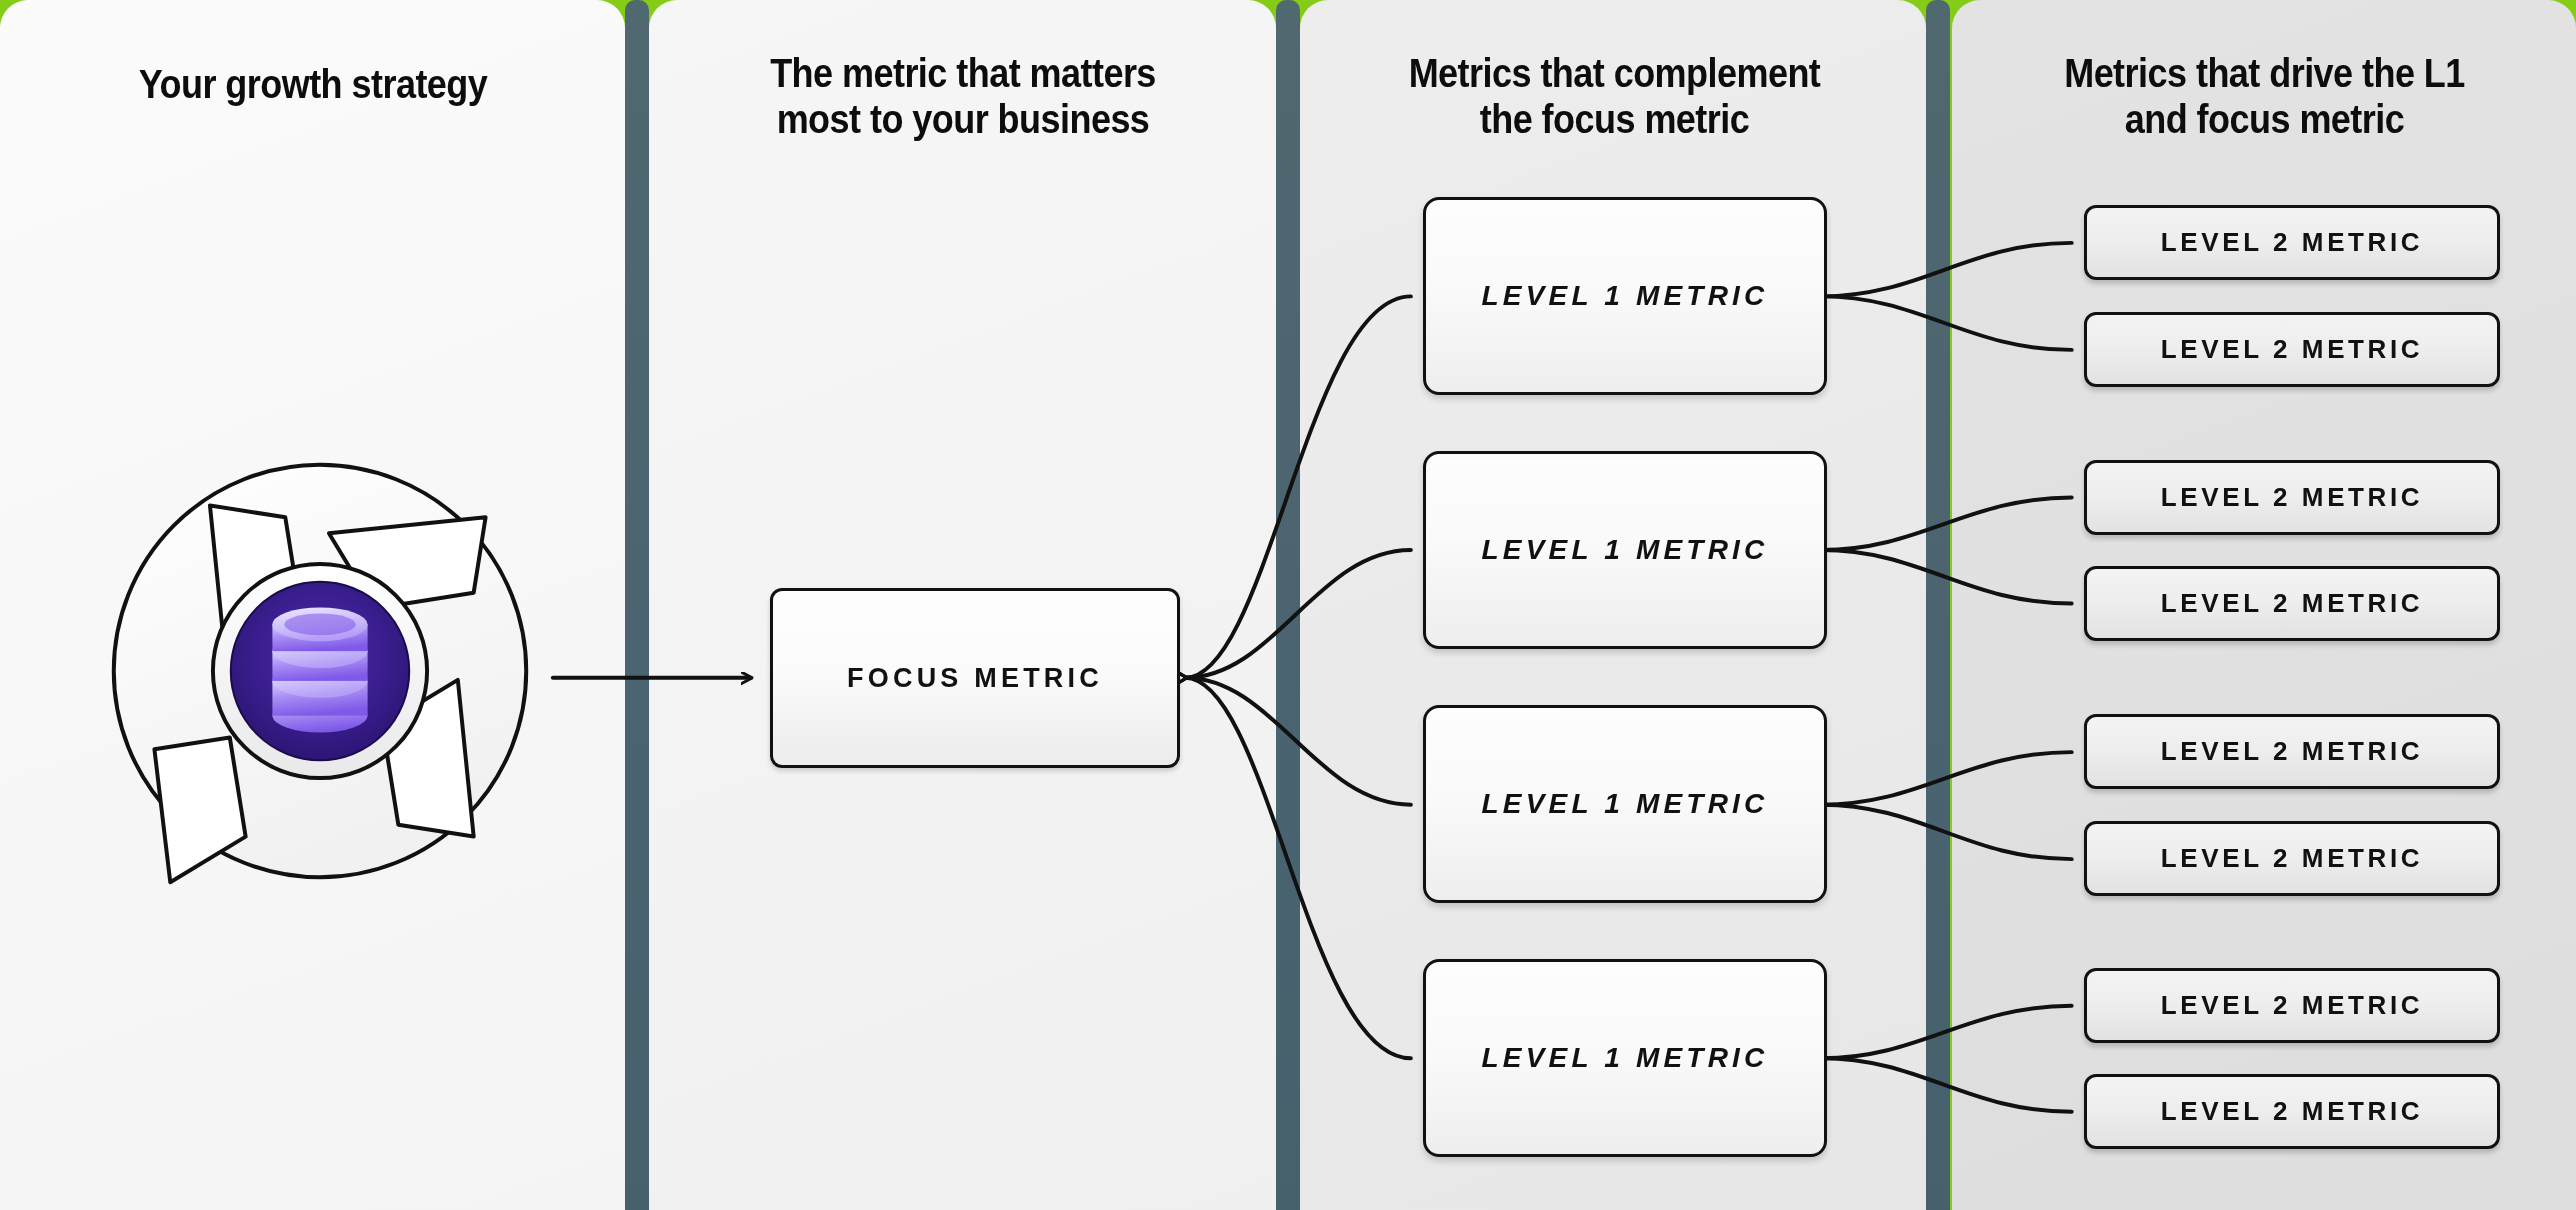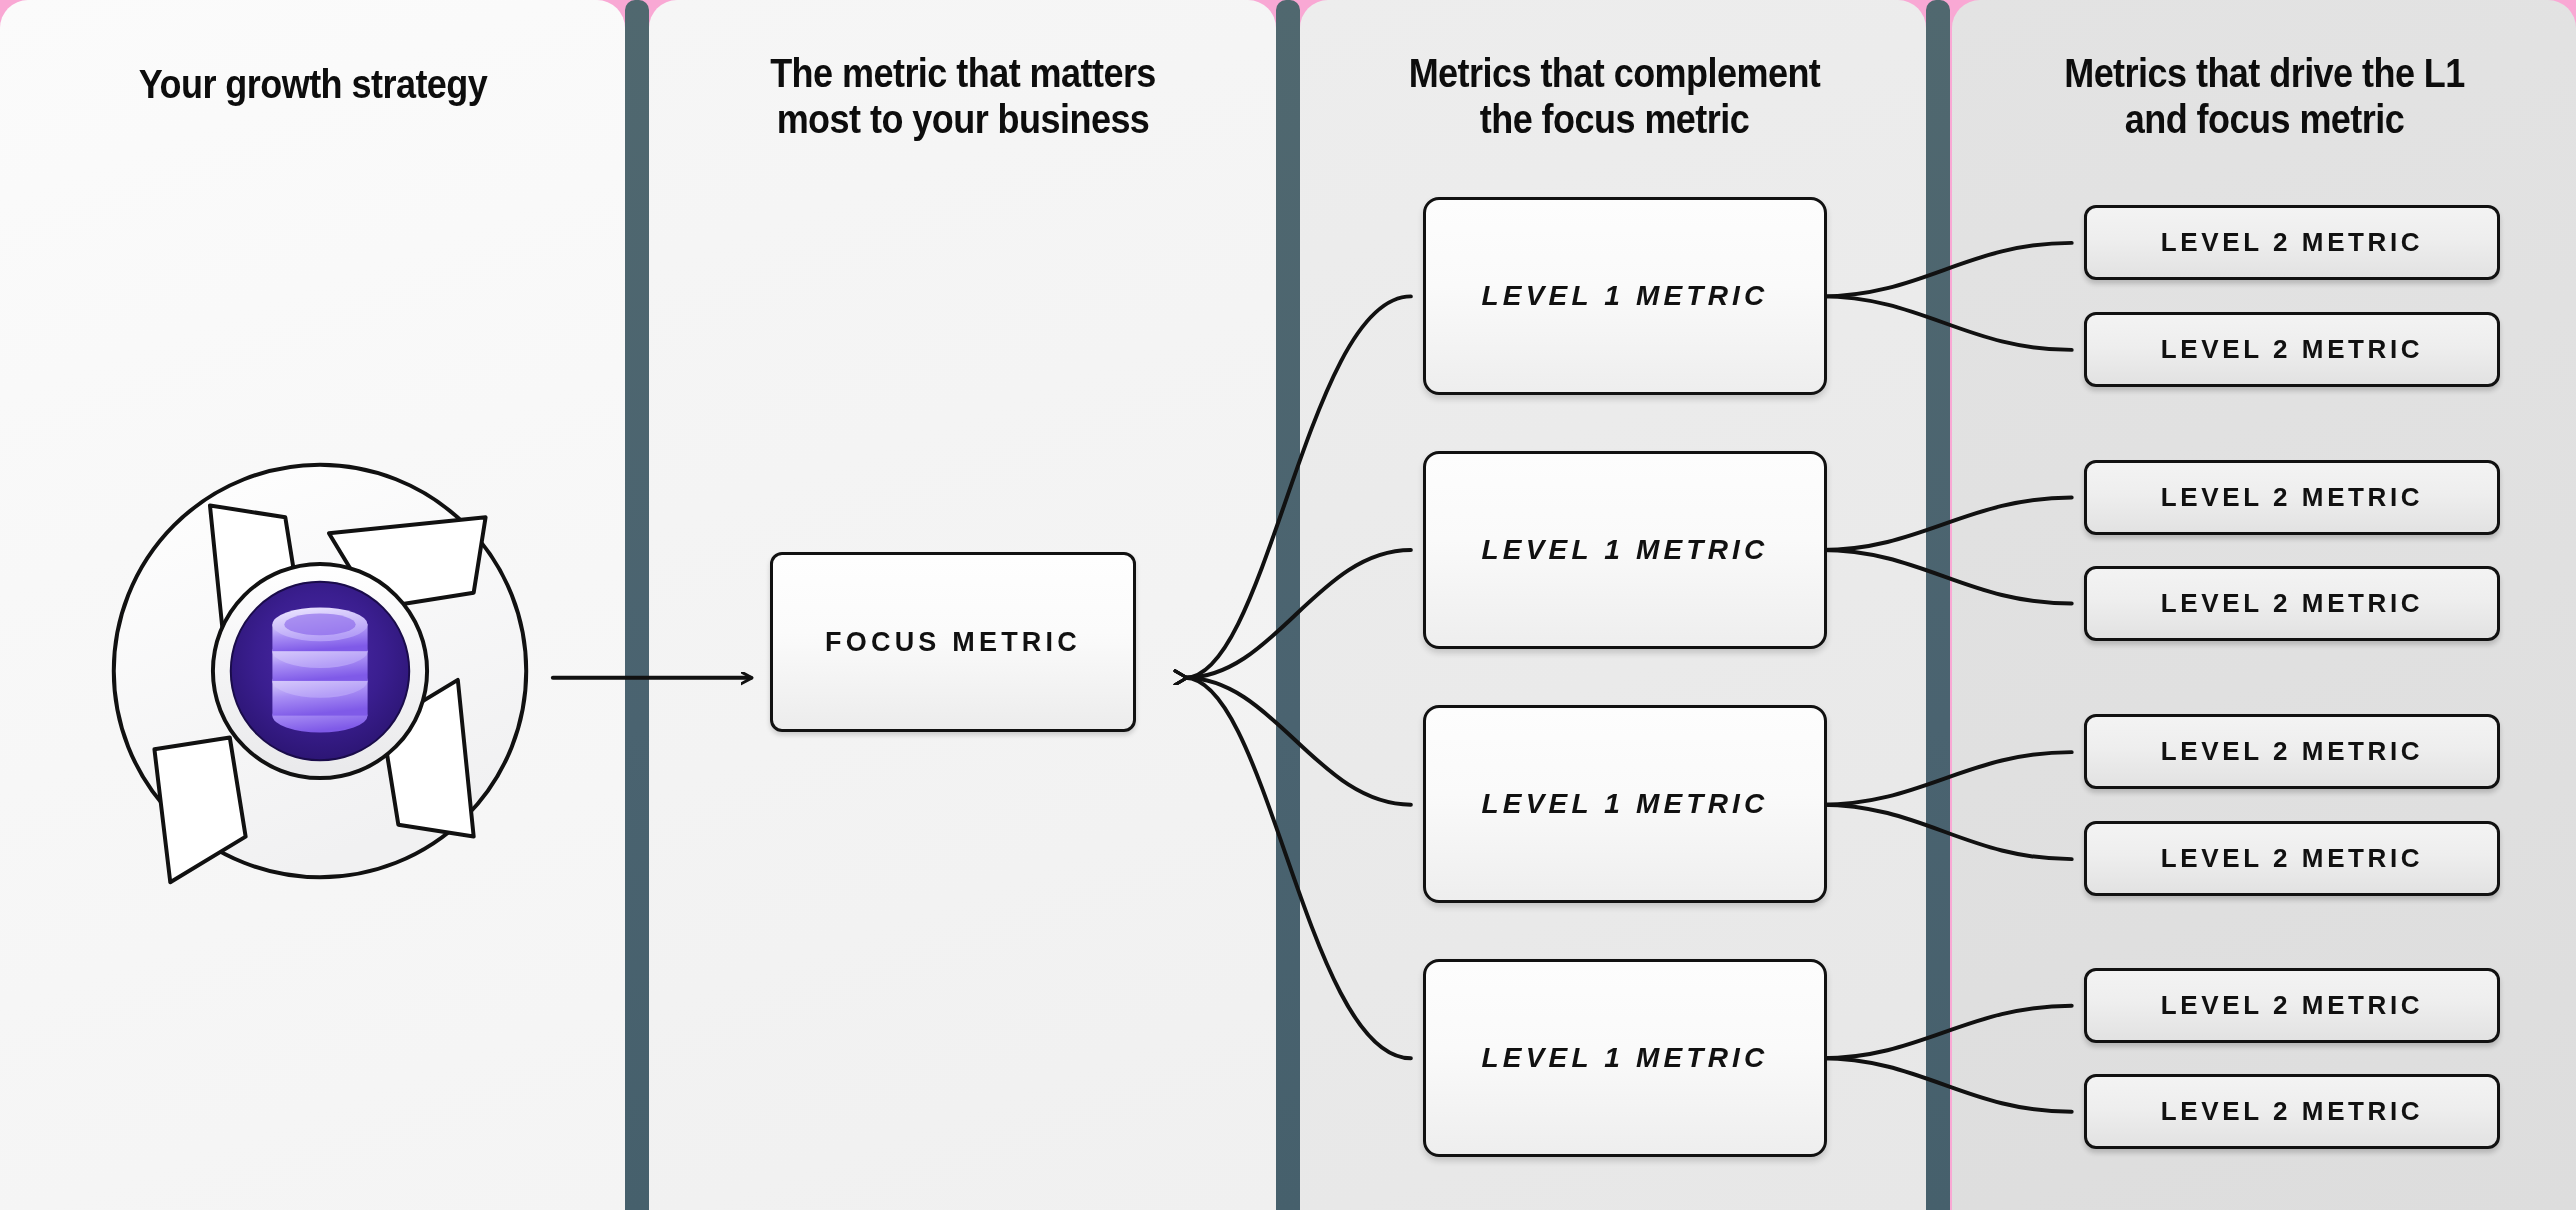--- a/index.html
+++ b/index.html
@@ -6,21 +6,21 @@
   * { margin:0; padding:0; box-sizing:border-box; }
   html, body {
     width:2576px; height:1211px;
     background:#ffffff;
     font-family:"Liberation Sans", sans-serif;
     overflow:hidden;
   }
   #stage {
     position:relative;
     width:2576px; height:1211px;
-    background:#f9a8d4;
+    background:#84cc16;
     padding-left:25px;
   }
 
   
   .col {
     position:absolute;
     top:0;
     height:1211px;
     border-top-left-radius:28px;
     border-top-right-radius:28px;
@@ -83,22 +83,22 @@
     align-items:center;
     justify-content:center;
     border:3px solid #111111;
     color:#111111;
     font-weight:700;
     text-align:center;
     white-space:nowrap;
     margin-left:12px;
   }
   .node-focus {
-    left:758px; top:552px;
-    width:366px; height:180px;
+    left:758px; top:588px;
+    width:410px; height:180px;
     border-radius:12px;
     font-size:27px;
     letter-spacing:4.2px;
     background:linear-gradient(180deg,#fefefe 0%,#fbfbfb 45%,#ececec 100%);
     box-shadow:0 3px 5px rgba(0,0,0,0.17);
   }
   .node-l1 {
     left:1411px;
     width:404px; height:198px;
     border-radius:16px;

